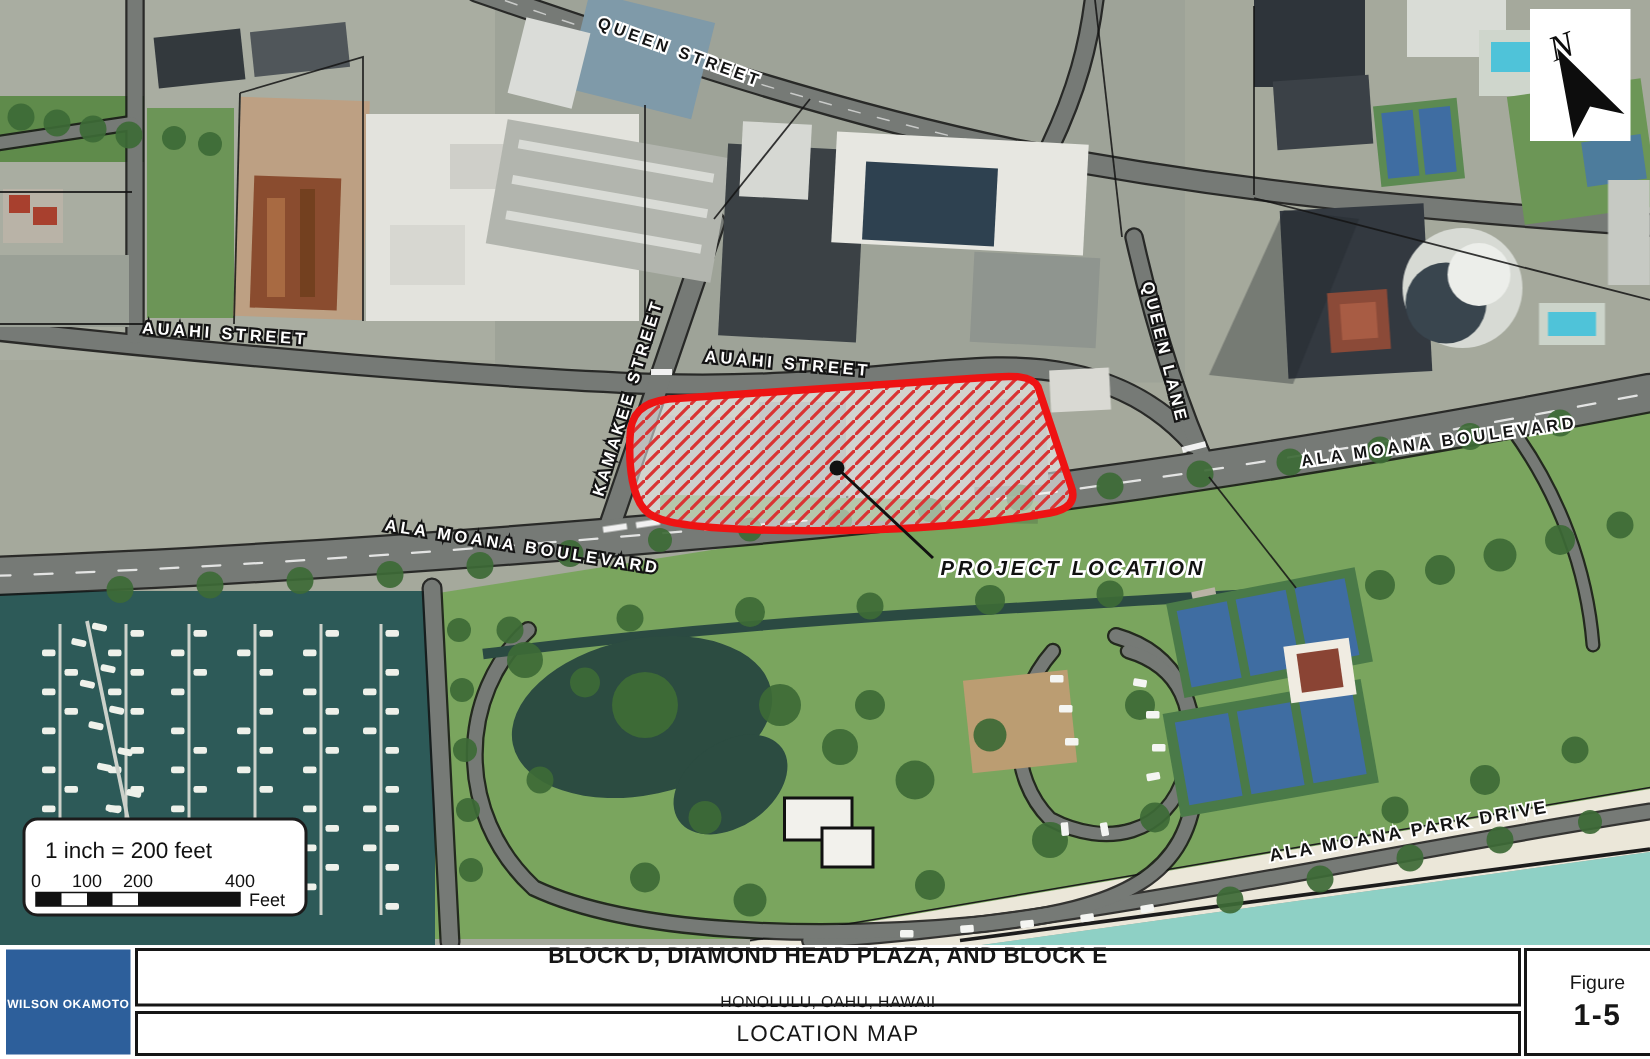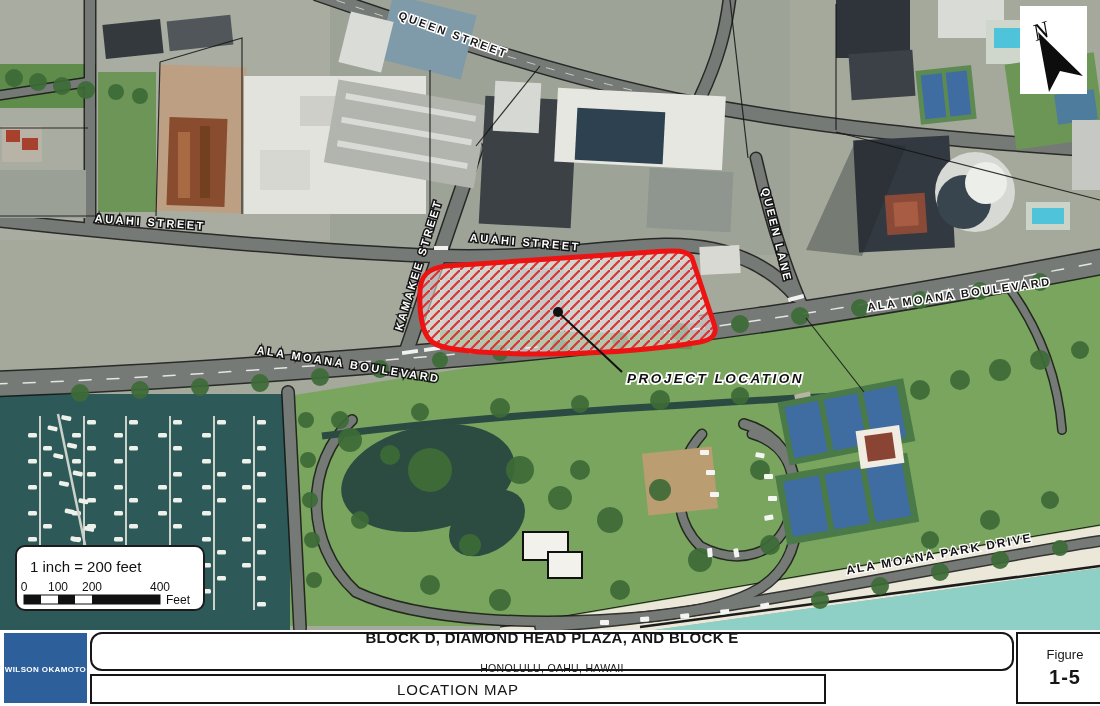--- a/index.html
+++ b/index.html
@@ -24,22 +24,22 @@
 
   
   .titlebar{position:absolute;left:0;top:630px;width:1100px;height:76px;background:#ffffff;}
   .logo{position:absolute;left:4px;top:3px;width:83px;height:70px;background:#2d5f9b;
         display:flex;flex-direction:column;align-items:center;justify-content:flex-start;gap:32px;}
   .logo-name{color:#fff;font-weight:bold;font-size:8px;letter-spacing:.4px;line-height:9px;}
   .logo-corp{color:#cfe0f2;font-size:5.5px;letter-spacing:2.1px;line-height:7px;}
   .logo-tag{color:#cfe0f2;font-size:3.8px;letter-spacing:.4px;line-height:6px;}
   .tb-box{position:absolute;border:2px solid #161616;background:#fff;box-sizing:border-box;
           display:flex;flex-direction:column;align-items:center;justify-content:center;}
-  .tb-row1{left:90px;top:2px;width:924px;height:39px;border-radius:12px;}
-  .tb-row2{left:90px;top:44px;width:736px;height:30px;}
+  .tb-row1{left:90px;top:2px;width:924px;height:39px;}
+  .tb-row2{left:90px;top:44px;width:924px;height:30px;}
   .tb-fig {left:1016px;top:2px;width:98px;height:72px;justify-content:center;}
   .tb-title{font-size:15px;font-weight:bold;color:#161616;letter-spacing:.3px;}
   .tb-sub{font-size:10.5px;color:#161616;margin-top:16px;letter-spacing:.3px;}
   .tb-maptype{font-size:15px;color:#161616;letter-spacing:.8px;}
   .tb-figlabel{font-size:13px;color:#161616;}
   .tb-fignum{font-size:20px;font-weight:bold;color:#161616;margin-top:4px;letter-spacing:1px;}
 </style>
 </head>
 <body>
 

